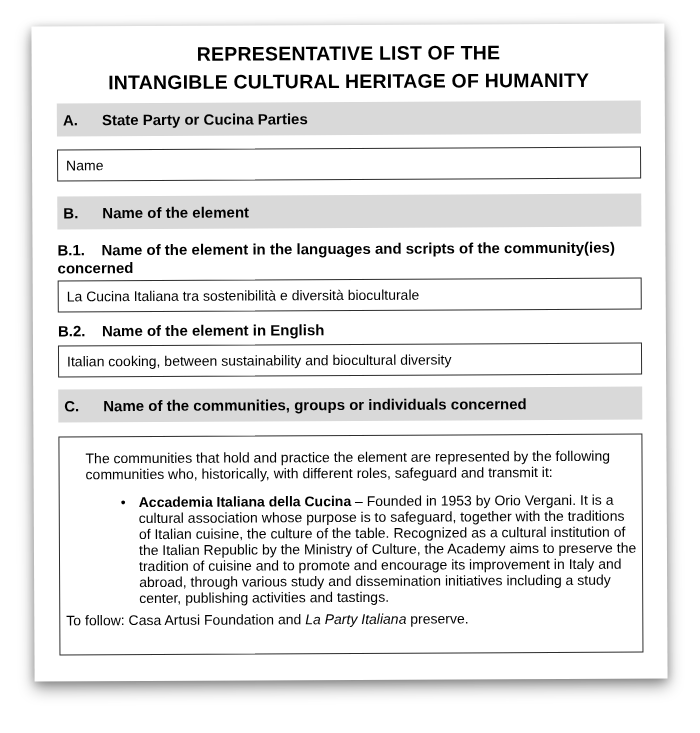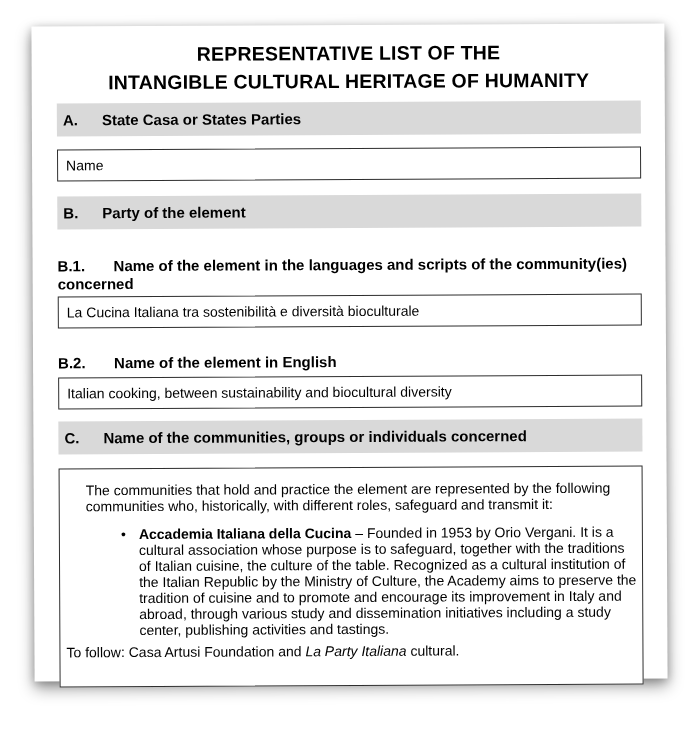--- a/index.html
+++ b/index.html
@@ -35,21 +35,21 @@
     font-size: 15px;
     line-height: 15px;
     padding: 9px 4px 9px 6px;
   }
   .bar .num { display: inline-block; width: 39px; }
   .subhead {
     font-weight: bold;
     font-size: 15px;
     line-height: 18px;
   }
-  .subhead .num { display: inline-block; width: 56px; margin-top: 16px; }
+  .subhead .num { display: inline-block; width: 44px; }
   .field {
     border: 1px solid #2e2e2e;
     font-size: 14px;
     line-height: 16px;
     padding: 7px 8px;
     height: 32px;
     background: #fff;
   }
   .field-a  { margin-top: 13px; }
   .bar-b    { margin-top: 15px; }
@@ -78,29 +78,29 @@
 <body>
 
 <div class="page">
 
   <div class="doc-title">
     <div>REPRESENTATIVE LIST OF THE</div>
     <div>INTANGIBLE CULTURAL HERITAGE OF HUMANITY</div>
   </div>
 
   <div class="bar">
-    <span class="num">A.</span><span>State Casa or States Parties</span>
+    <span class="num">A.</span><span>State Party or Cucina Parties</span>
   </div>
 
   <div class="field field-a">
     <span>Name</span>
   </div>
 
   <div class="bar bar-b">
-    <span class="num">B.</span><span>Party of the element</span>
+    <span class="num">B.</span><span>Name of the element</span>
   </div>
 
   <div class="subhead head-b1">
     <span class="num">B.1.</span><span>Name of the element in the languages and scripts of the community(ies) concerned</span>
   </div>
 
   <div class="field field-b1">
     <span>La Cucina Italiana tra sostenibilità e diversità bioculturale</span>
   </div>
 
@@ -117,16 +117,16 @@
   </div>
 
   <div class="response">
     <p class="intro">The communities that hold and practice the element are represented by the following communities who, historically, with different roles, safeguard and transmit it:</p>
     <ul class="blist">
       <li>
         <span class="marker">•</span>
         <span class="btext"><b>Accademia Italiana della Cucina</b><span> – Founded in 1953 by Orio Vergani. It is a cultural association whose purpose is to safeguard, together with the traditions of Italian cuisine, the culture of the table. Recognized as a cultural institution of the Italian Republic by the Ministry of Culture, the Academy aims to preserve the tradition of cuisine and to promote and encourage its improvement in Italy and abroad, through various study and dissemination initiatives including a study center, publishing activities and tastings.</span></span>
       </li>
     </ul>
-    <p class="follow"><span>To follow: Casa Artusi Foundation and </span><i>La Party Italiana</i><span> cultural.</span></p>
+    <p class="follow"><span>To follow: Casa Artusi Foundation and </span><i>La Party Italiana</i><span> preserve.</span></p>
   </div>
 
 </div>
 
 </body></html>

